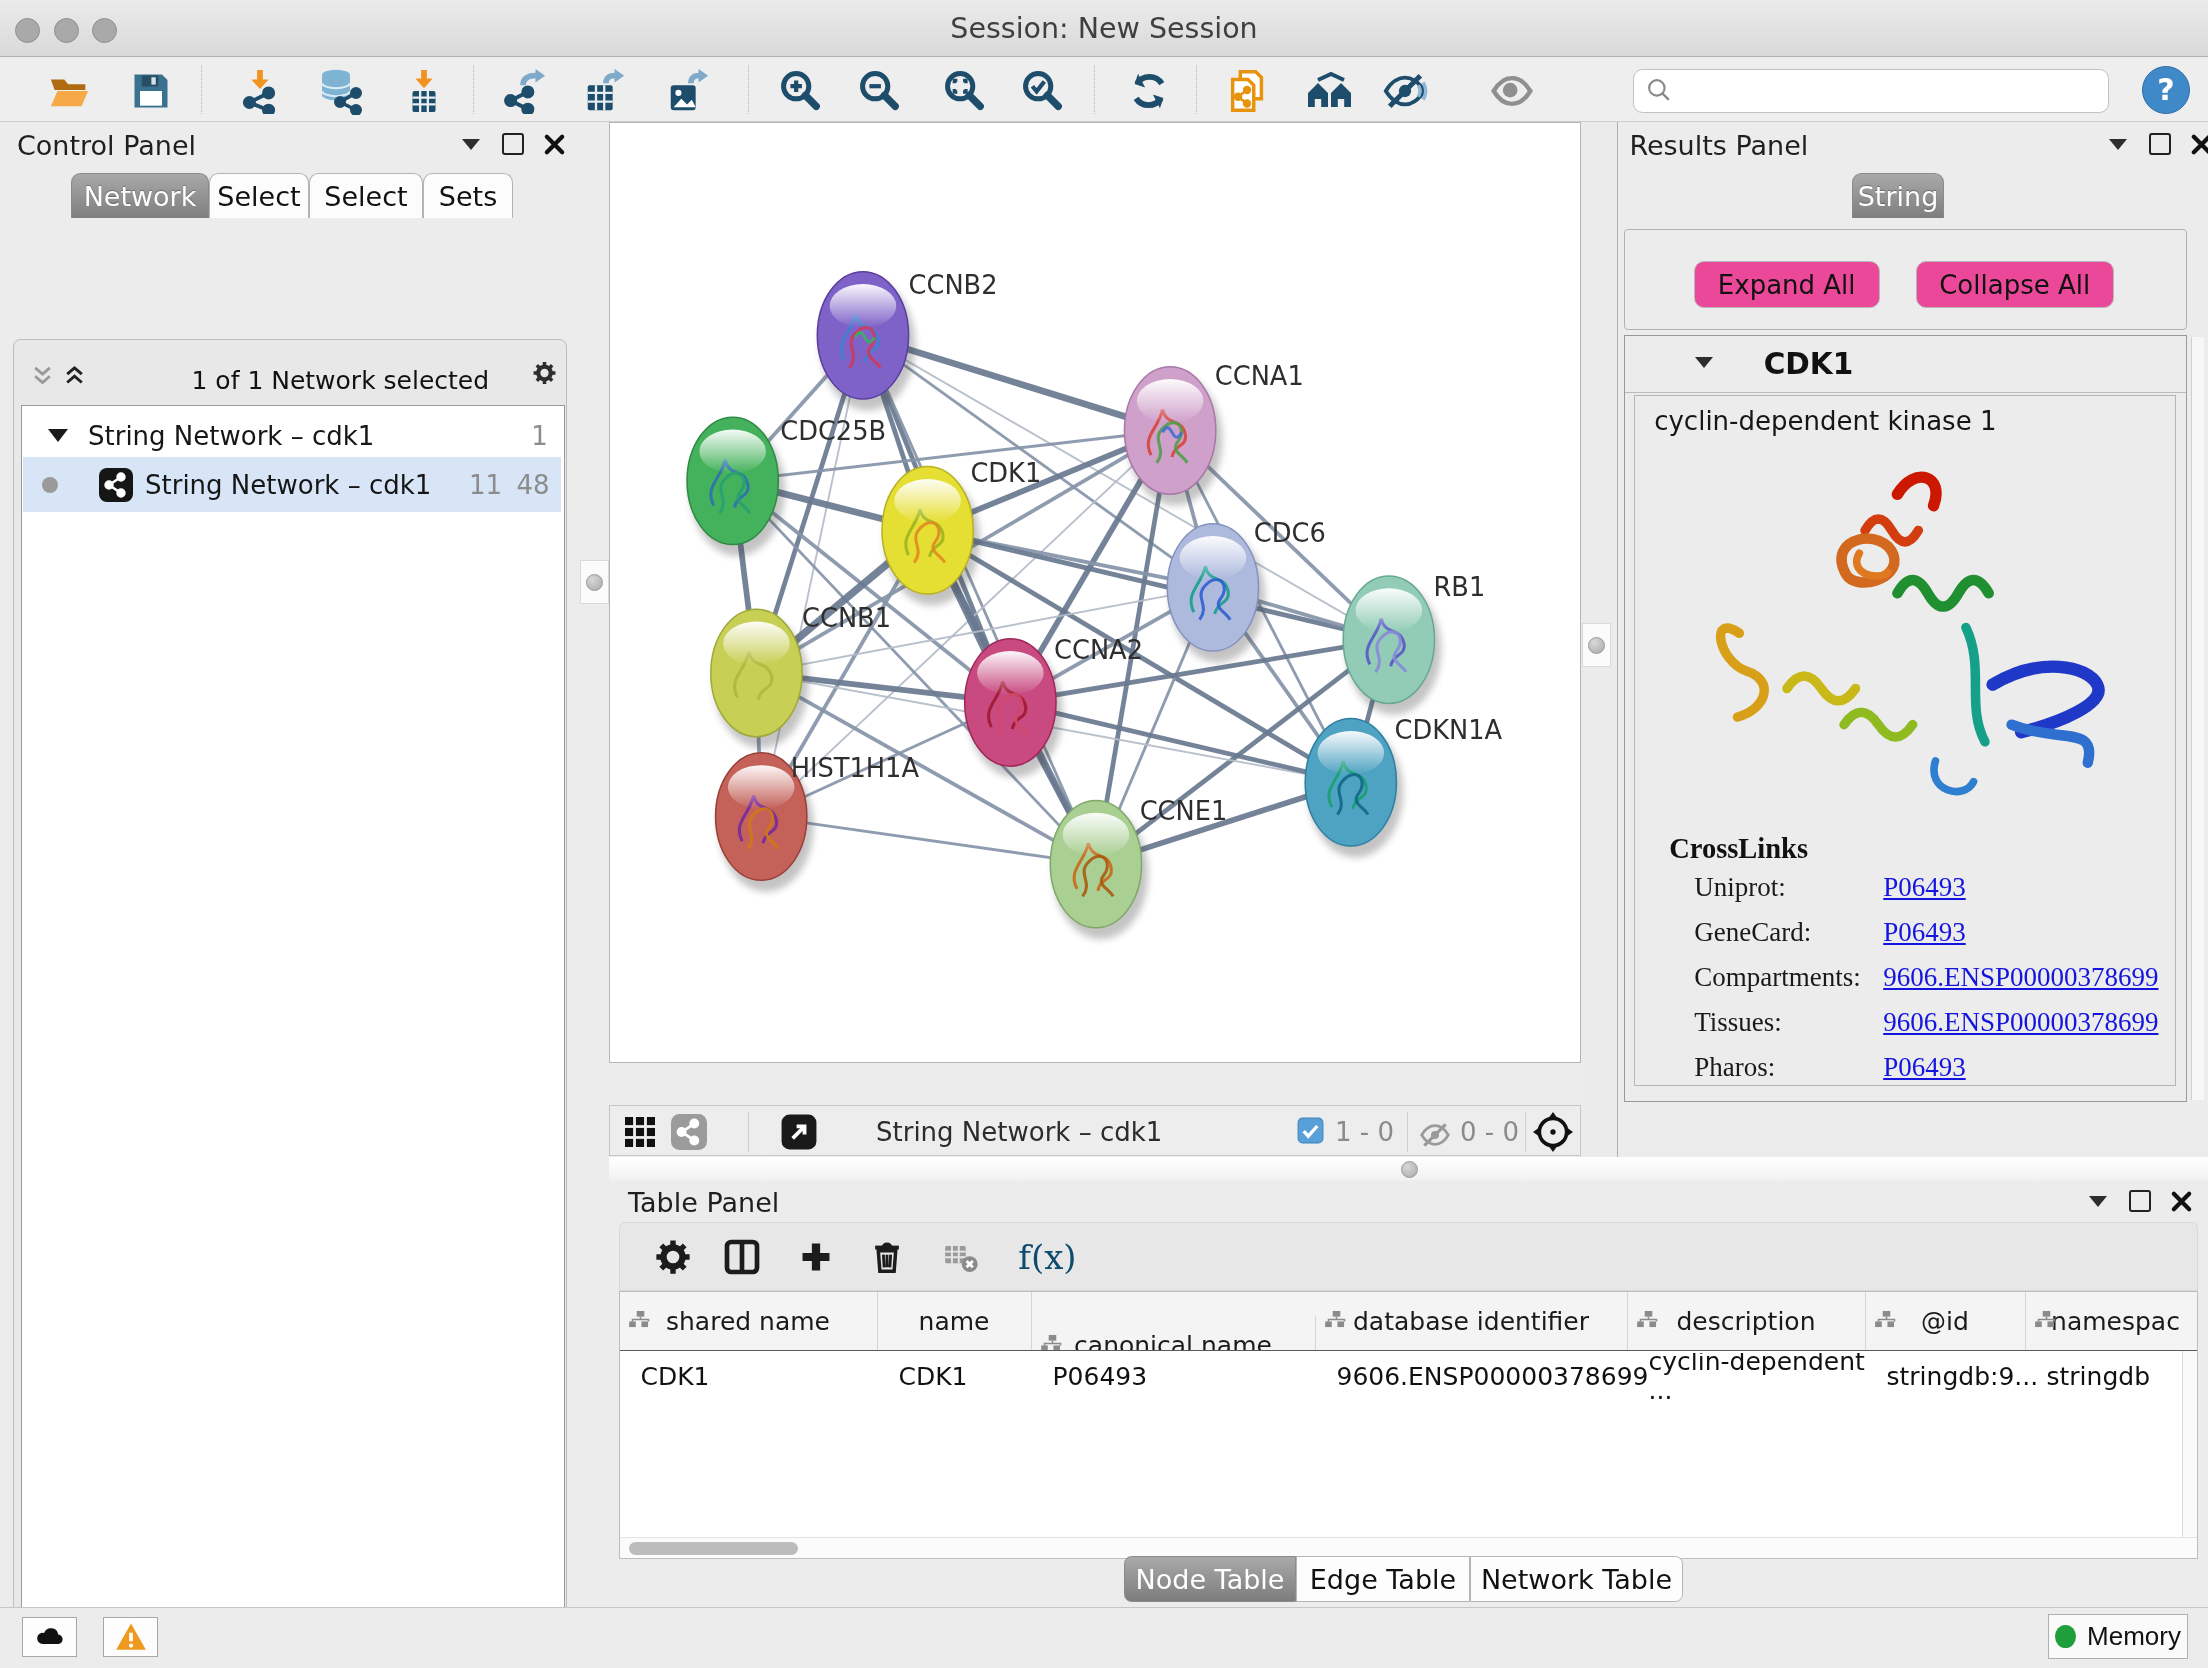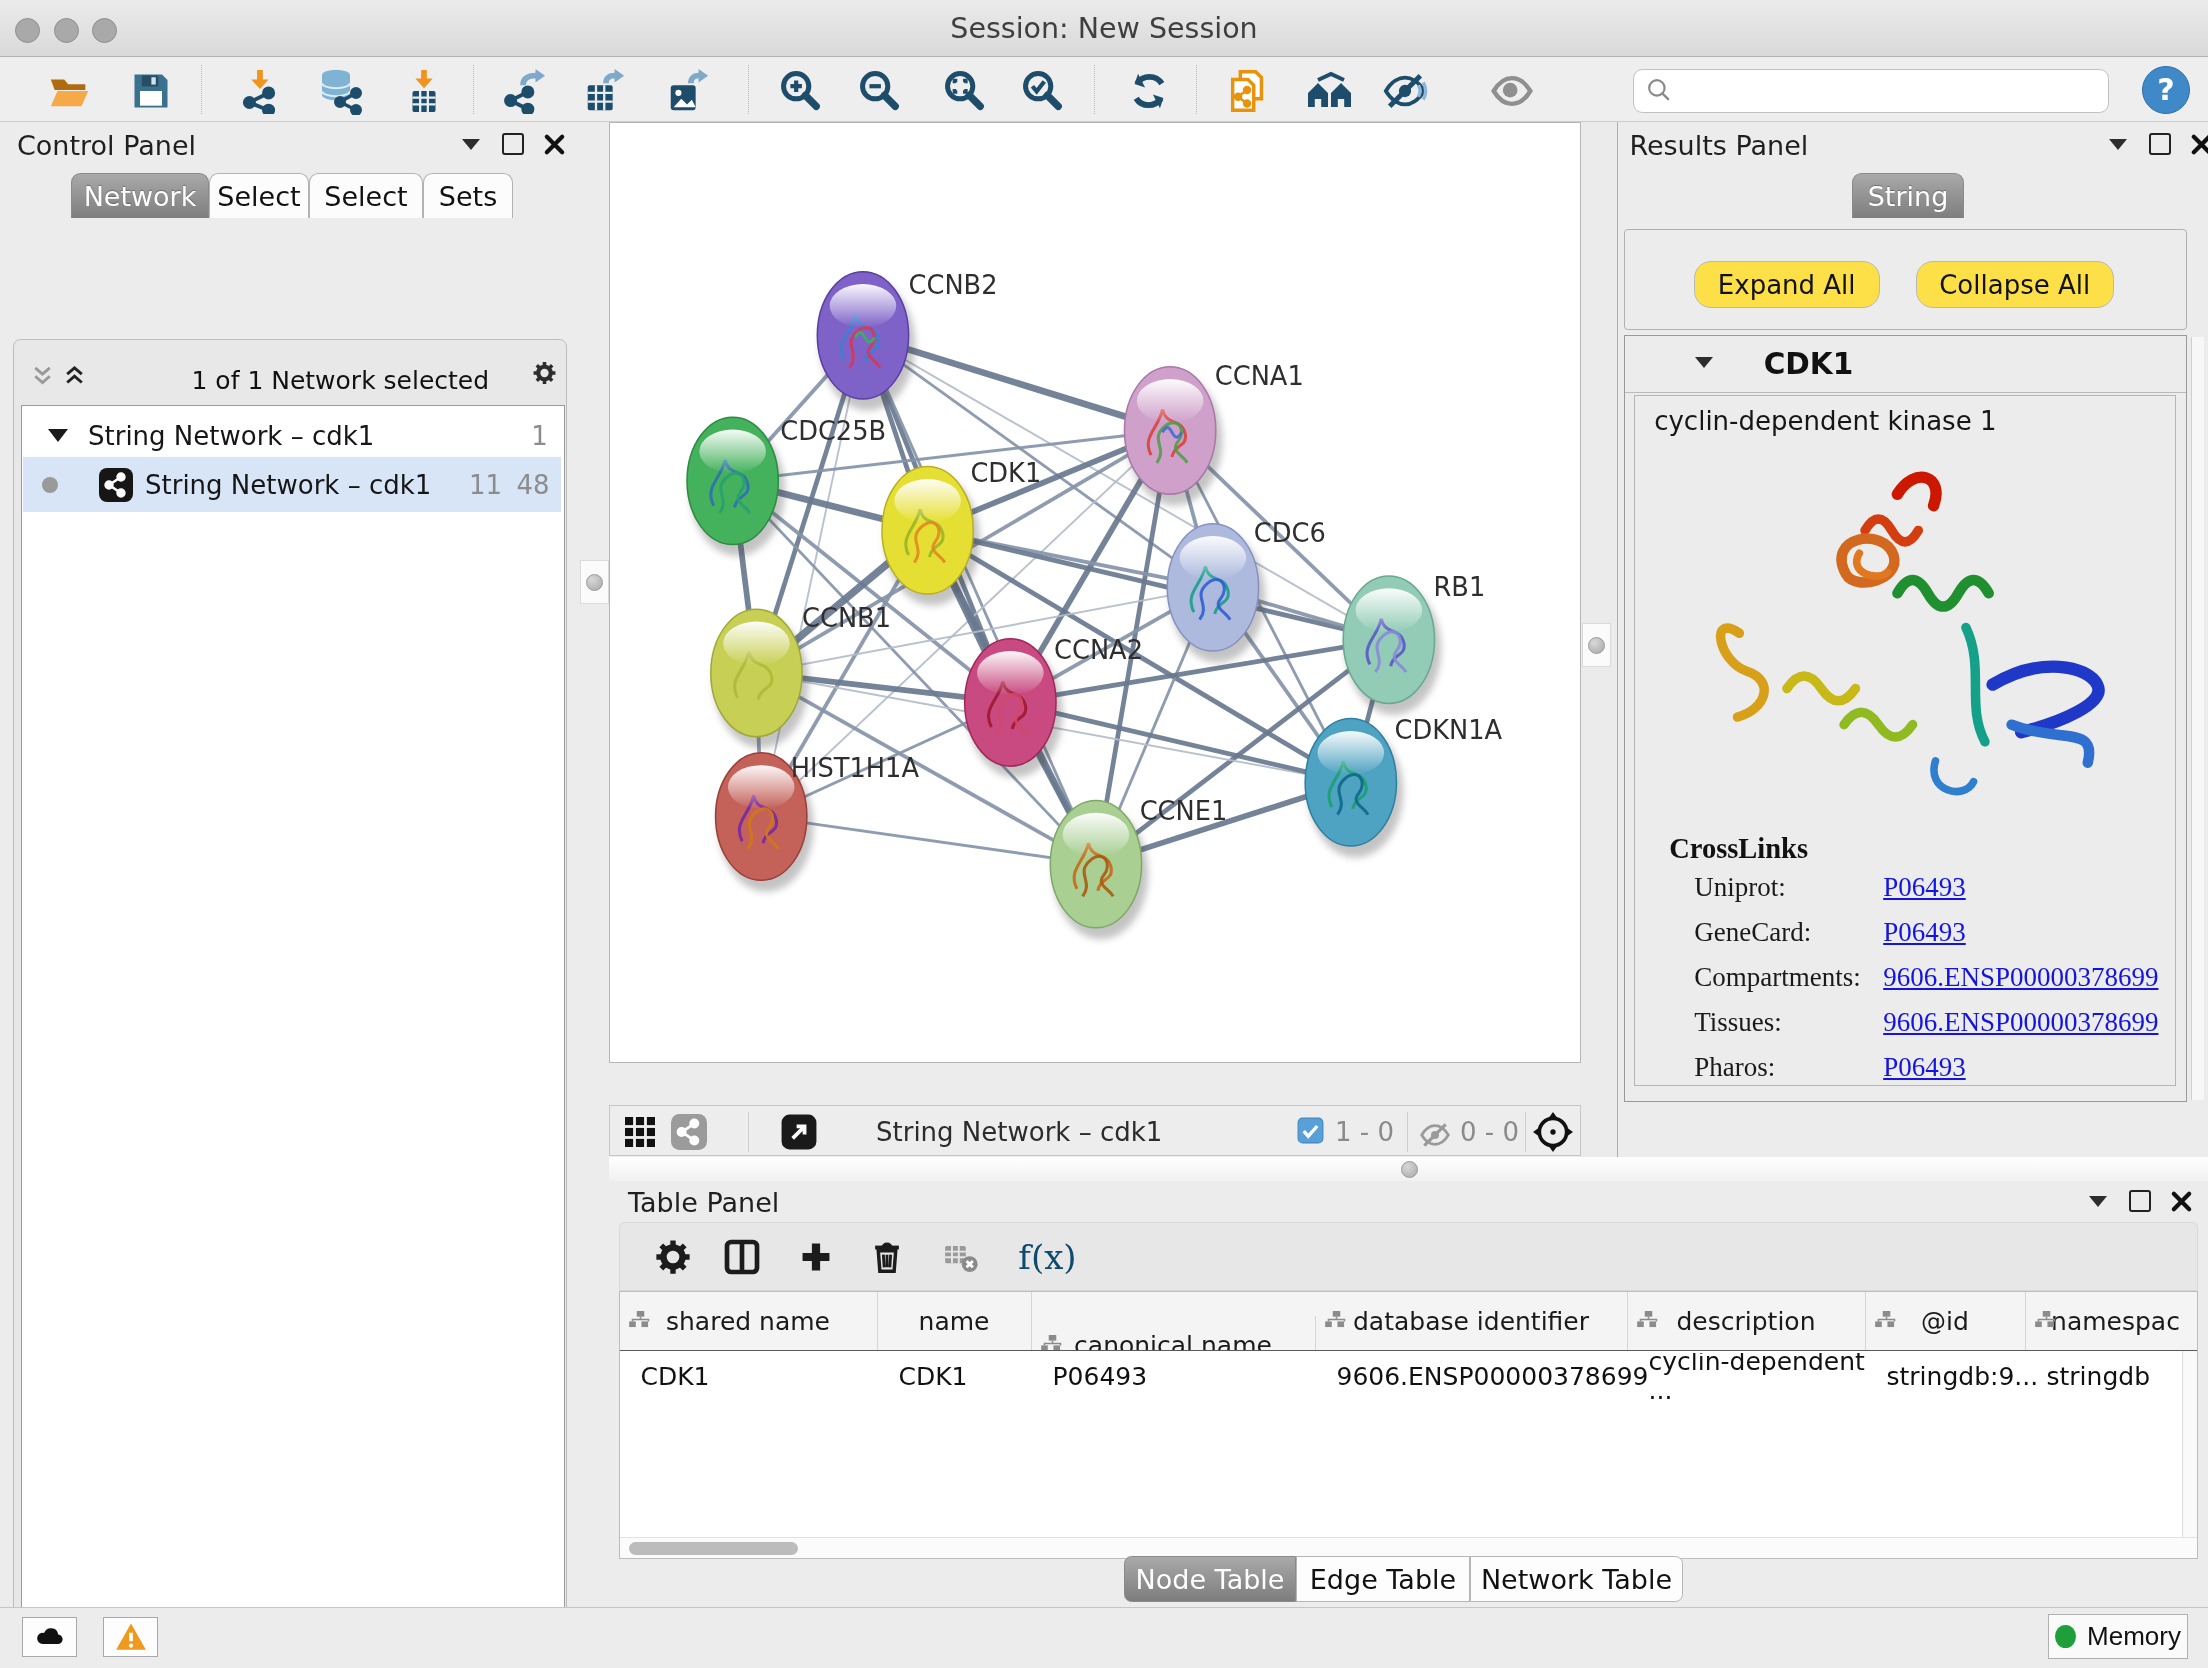--- a/index.html
+++ b/index.html
@@ -57,21 +57,21 @@
   .nfsep{position:absolute;top:5.7px;height:40px;width:0;border-left:1px solid #cfcfcf;}
   .nftext{position:absolute;top:11.4px;font-size:26px;color:#2c2c2c;}
   .nfgray{position:absolute;top:11.4px;font-size:26px;color:#8a8a8a;}
   .hdiv{position:absolute;left:609px;top:1157px;width:1600px;height:25px;background:linear-gradient(#ffffff,#f0f0f0);}
   .vdivL{position:absolute;left:580px;top:122px;width:28.5px;height:1484px;background:#ececec;}
   .vdivR{position:absolute;left:1581px;top:122px;width:36px;height:1035px;background:#ebebeb;}
   
   .rpanel{position:absolute;left:1617px;top:122px;width:592px;height:1035px;background:#ececec;
     border-left:1px solid #adadad;border-right:1px solid #c6c6c6;box-sizing:border-box;}
   .rp-box1{position:absolute;left:5.7px;top:107px;width:563px;height:101px;border:1px solid #b0b0b0;border-radius:3.8px;box-sizing:border-box;}
-  .rp-btn{position:absolute;top:31px;height:47px;background:#fde047;border:1px solid #b9b9b9;border-radius:17px;
+  .rp-btn{position:absolute;top:31px;height:47px;background:#ec4899;border:1px solid #b9b9b9;border-radius:10px;
     font-size:26px;color:#111;font-family:"DejaVu Sans",sans-serif;display:flex;align-items:center;justify-content:center;}
   .rp-box2{position:absolute;left:5.7px;top:213px;width:563px;height:767px;border:1px solid #999;box-sizing:border-box;background:#ececec;}
   .rp-sechead{position:absolute;left:0;top:0;width:100%;height:57px;border-bottom:1px solid #bbb;box-sizing:border-box;}
   .rp-gene{position:absolute;left:139px;top:11.4px;font-size:29.5px;font-weight:bold;color:#111;}
   .rp-card{position:absolute;left:9.5px;top:59px;width:542px;height:691px;border:1px solid #b5b5b5;box-sizing:border-box;background:#ececec;overflow:hidden;}
   .rp-desc{margin:9.5px 0 0 19px;font-size:26px;color:#161616;}
   .xl-title{margin:15px 0 0 34px;font-family:"Liberation Serif",serif;font-size:28.5px;font-weight:bold;color:#111;}
   .xrow{margin-left:59px;height:45px;display:flex;align-items:center;font-family:"Liberation Serif",serif;font-size:27px;gap:12px;}
   .xlabel{width:177px;color:#1a1a1a;}
   .xvalue{color:#1414e0;text-decoration:underline;}
@@ -581,21 +581,21 @@
         </button>
       <button class="wb">
           <span class="floatsq"></span>
         </button>
       <button class="wb">
         <svg width="23" height="23" viewBox="0 0 24 24">
             <path d="M4 4 L20 20 M20 4 L4 20" stroke="#111" stroke-width="4.4" stroke-linecap="round"></path>
           </svg>
       </button>
     </div>
-    <div class="tab active" style="left:234px;top:51px;width:112px">String</div>
+    <div class="tab active" style="left:234px;top:51px;width:92px">String</div>
     <div class="rp-box1">
       <button class="rp-btn" style="left:69px;width:186px">Expand All</button>
       <button class="rp-btn" style="left:291px;width:198px">Collapse All</button>
     </div>
     <div class="rp-box2">
       <div class="rp-sechead">
         <span class="caret" style="position:absolute;left:70px;top:21px"></span>
         <span class="rp-gene">CDK1</span>
       </div>
       <div class="rp-card">

